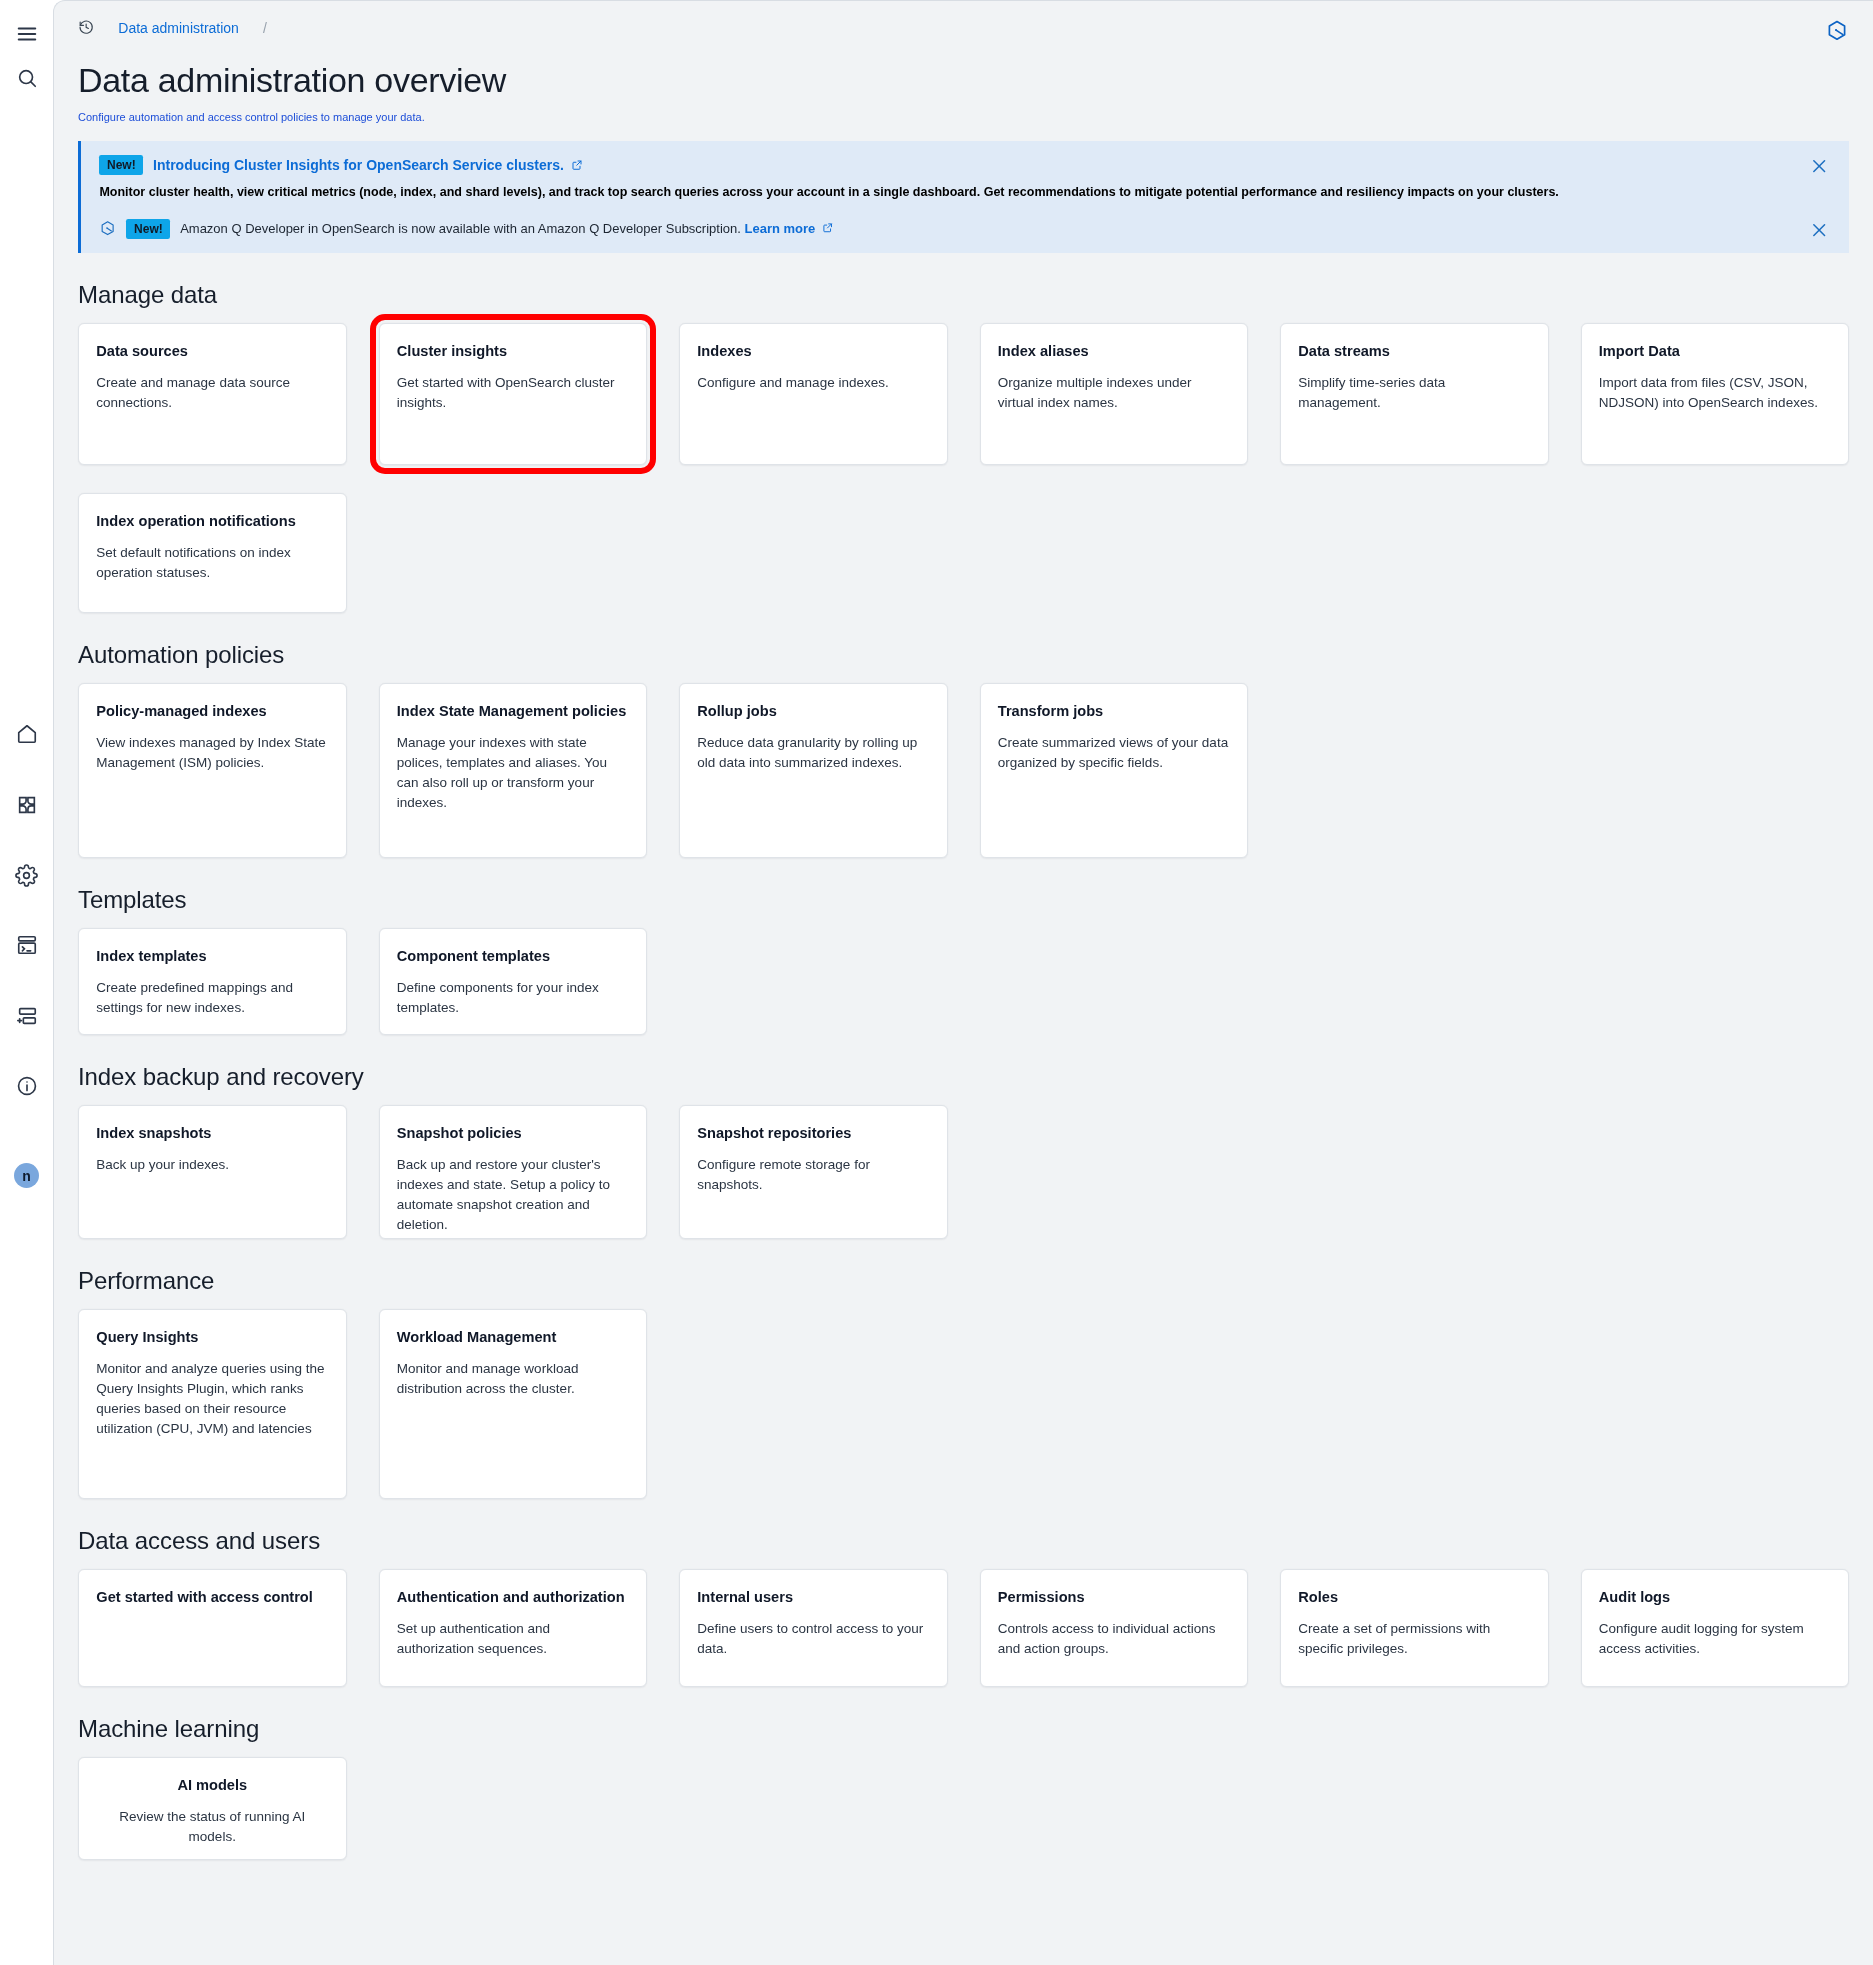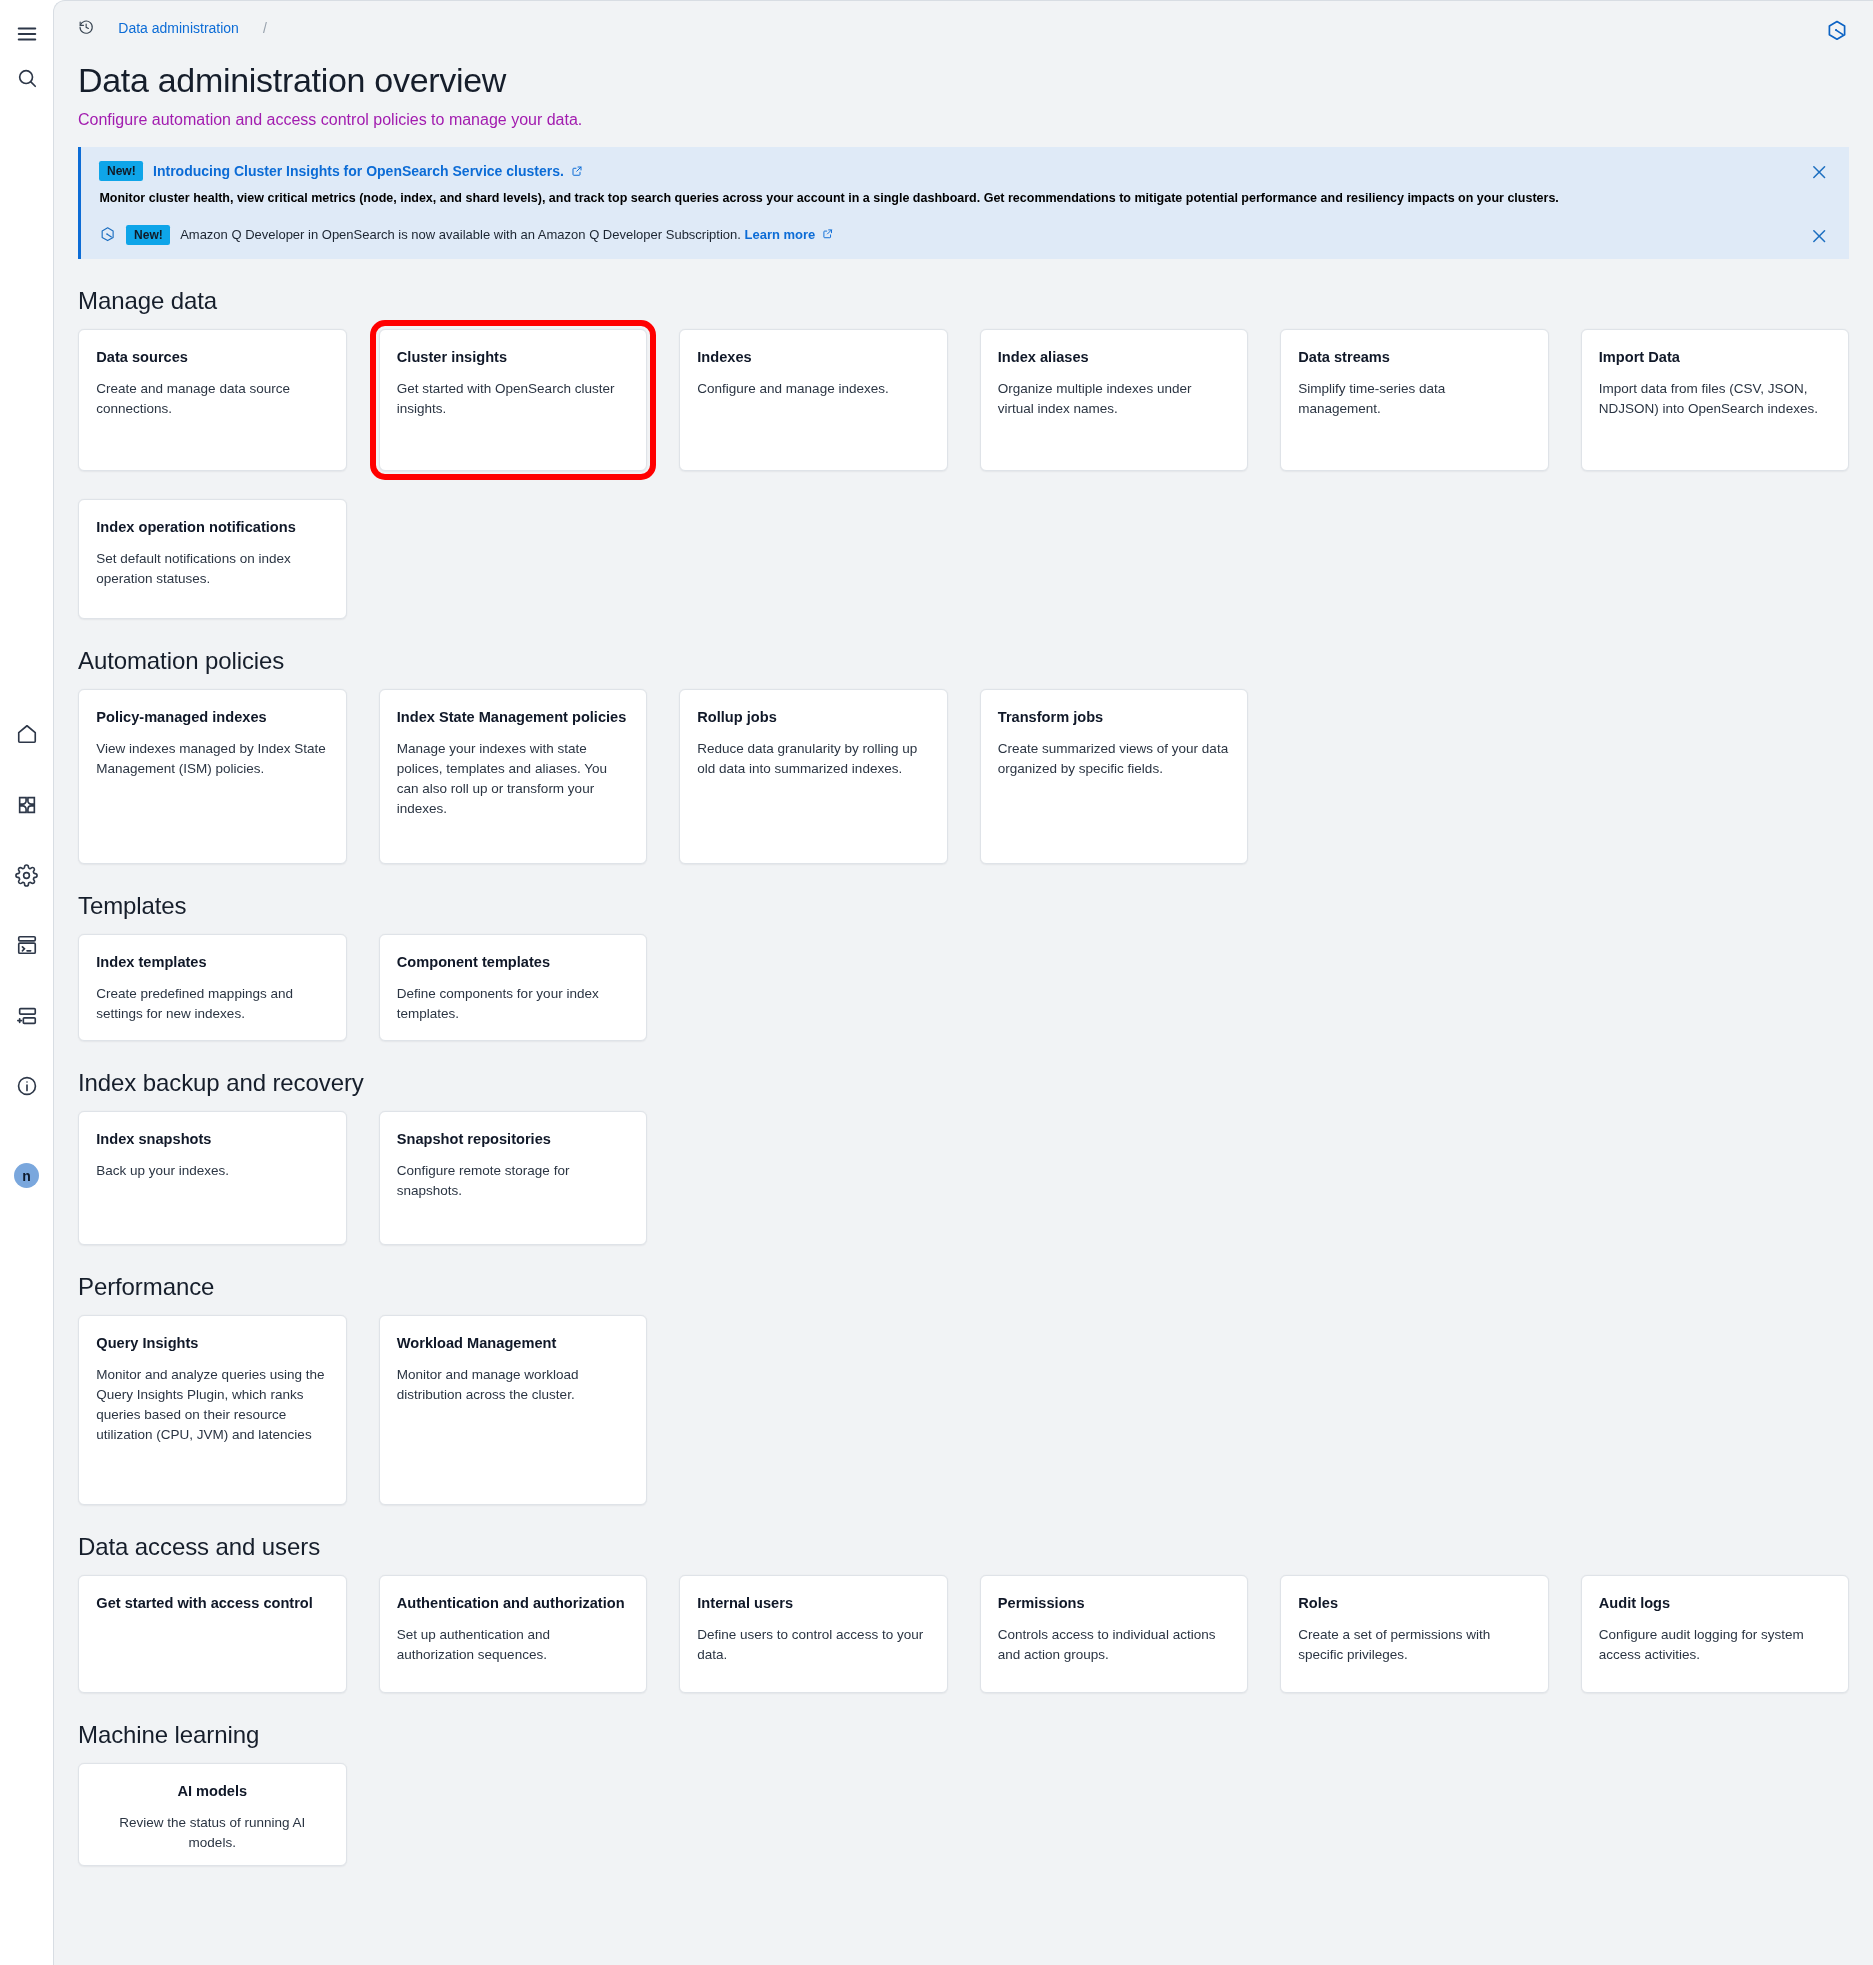--- a/index.html
+++ b/index.html
@@ -75,22 +75,22 @@
 
   .page-title {
     font-size: 34px;
     font-weight: 400;
     color: #161e2b;
     letter-spacing: -0.3px;
     padding: 17.3px 24px 0 24px;
     line-height: 1.12;
   }
   .page-sub {
-    font-size: 16px;
-    color: #a21caf;
+    font-size: 11px;
+    color: #1d4ed8;
     padding: 12px 24px 0 24px;
   }
 
   
   .callouts {
     margin: 18.4px 24px 0 24px;
     background: #dfeaf7;
     border-left: 3.8px solid #0c6cd6;
     padding: 14px 16.3px 14px 18.4px;
     position: relative;
@@ -418,20 +418,24 @@
     </div>
 
     <div class="section">
       <h2 class="section-title">Index backup and recovery</h2>
       <div class="grid r-backup">
         <div class="card">
           <div class="card-title">Index snapshots</div>
           <div class="card-desc">Back up your indexes.</div>
         </div>
         <div class="card">
+          <div class="card-title">Snapshot policies</div>
+          <div class="card-desc">Back up and restore your cluster's indexes and state. Setup a policy to automate snapshot creation and deletion.</div>
+        </div>
+        <div class="card">
           <div class="card-title">Snapshot repositories</div>
           <div class="card-desc">Configure remote storage for snapshots.</div>
         </div>
       </div>
     </div>
 
     <div class="section">
       <h2 class="section-title">Performance</h2>
       <div class="grid r-perf">
         <div class="card">

